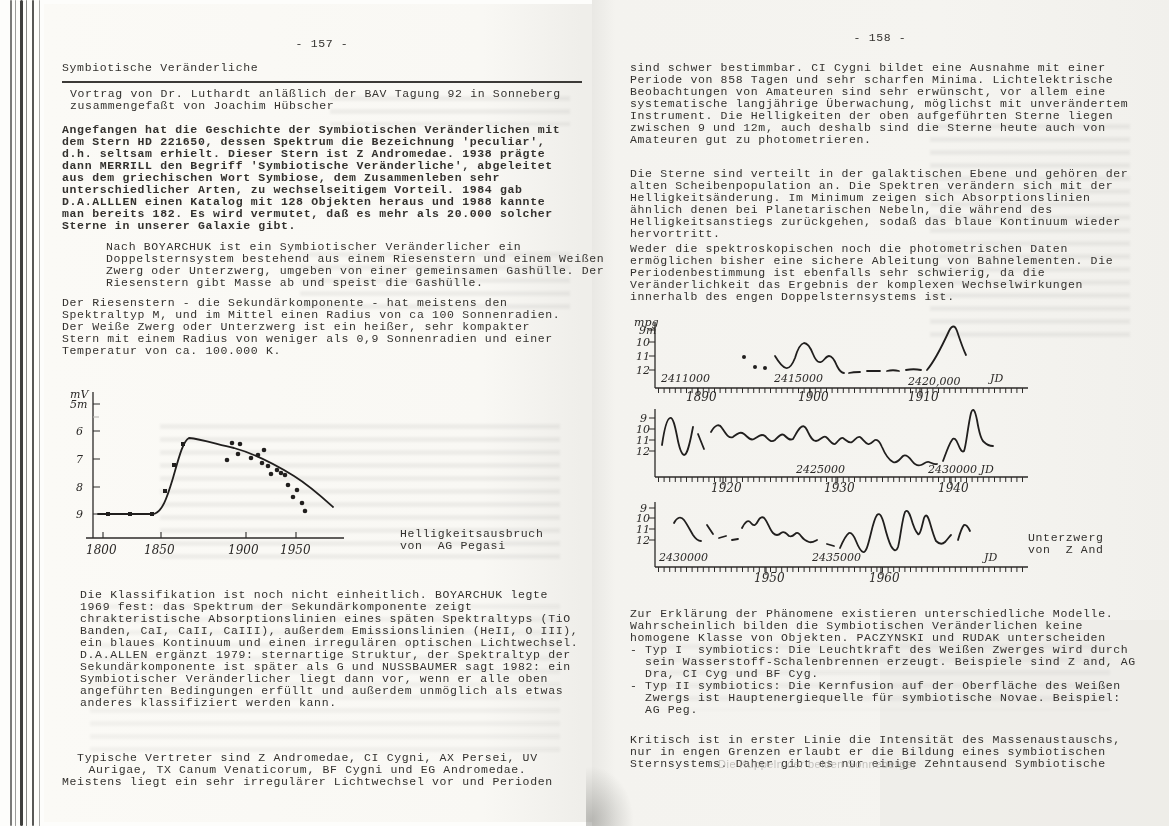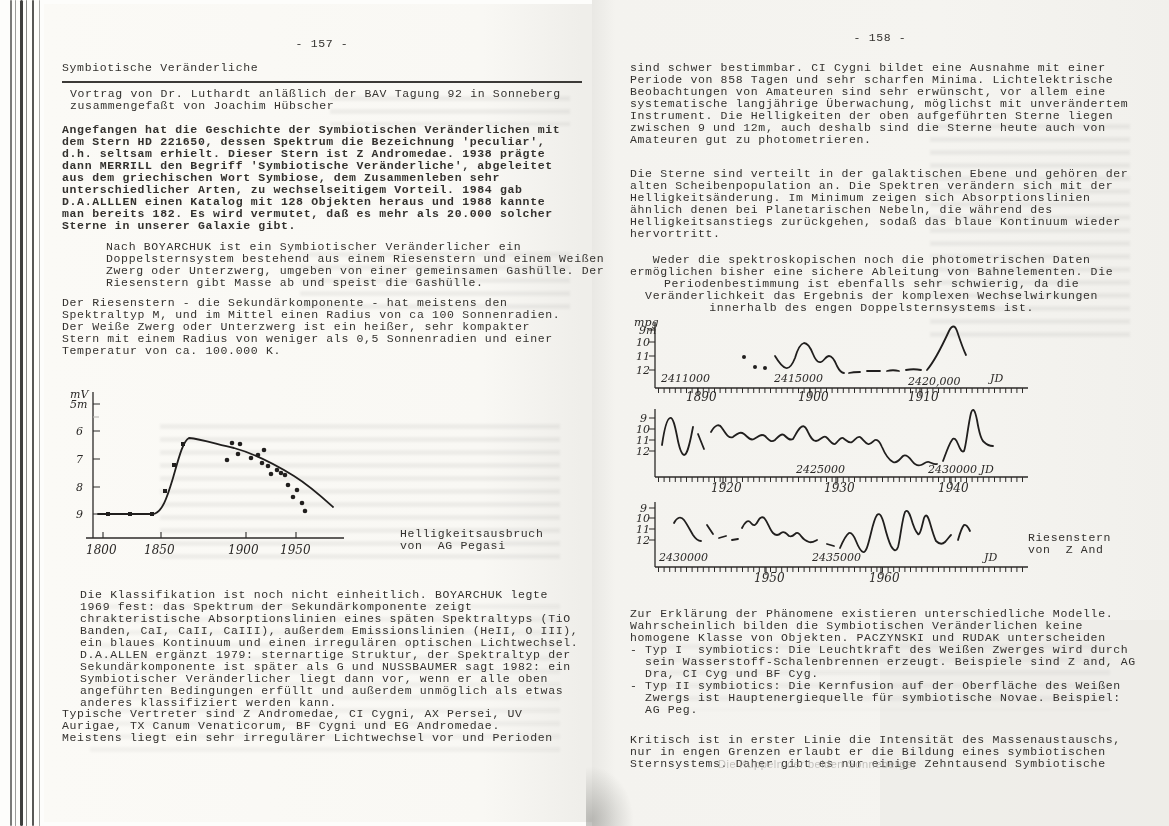--- a/index.html
+++ b/index.html
@@ -96,21 +96,21 @@
 D.A.ALLLEN einen Katalog mit 128 Objekten heraus und 1988 kannte
 man bereits 182. Es wird vermutet, daß es mehr als 20.000 solcher
 Sterne in unserer Galaxie gibt.</div>
 <div class="tw" style="left:76px;top:241px;margin-left:30px;">Nach BOYARCHUK ist ein Symbiotischer Veränderlicher ein
 Doppelsternsystem bestehend aus einem Riesenstern und einem Weißen
 Zwerg oder Unterzwerg, umgeben von einer gemeinsamen Gashülle. Der
 Riesenstern gibt Masse ab und speist die Gashülle.</div>
 <div class="tw" style="left:62px;top:297px;">Der Riesenstern - die Sekundärkomponente - hat meistens den
 Spektraltyp M, und im Mittel einen Radius von ca 100 Sonnenradien.
 Der Weiße Zwerg oder Unterzwerg ist ein heißer, sehr kompakter
-Stern mit einem Radius von weniger als 0,5 Sonnenradien und einer
+Stern mit einem Radius von weniger als 0,9 Sonnenradien und einer
 Temperatur von ca. 100.000 K.</div>
 
 <svg style="left:56px;top:386px;" width="300" height="180" viewBox="0 0 300 180">
   <text class="lbl" x="14" y="12">mV</text>
   <line class="ax" x1="37" y1="6" x2="37" y2="152"></line>
   <path class="tick" d="M37,18 h7 M37,45 h7 M37,73 h7 M37,101 h7 M37,128 h7"></path>
   <path class="tick" d="M37,31 h6" style="stroke:#b8b6b2"></path>
   <text class="lbl" x="14" y="22">5m</text>
   <text class="lbl" x="20" y="49">6</text>
   <text class="lbl" x="20" y="77">7</text>
@@ -158,39 +158,39 @@
 <div class="tw" style="left:80px;top:589px;">Die Klassifikation ist noch nicht einheitlich. BOYARCHUK legte
 1969 fest: das Spektrum der Sekundärkomponente zeigt
 chrakteristische Absorptionslinien eines späten Spektraltyps (TiO
 Banden, CaI, CaII, CaIII), außerdem Emissionslinien (HeII, O III),
 ein blaues Kontinuum und einen irregulären optischen Lichtwechsel.
 D.A.ALLEN ergänzt 1979: sternartige Struktur, der Spektraltyp der
 Sekundärkomponente ist später als G und NUSSBAUMER sagt 1982: ein
 Symbiotischer Veränderlicher liegt dann vor, wenn er alle oben
 angeführten Bedingungen erfüllt und außerdem unmöglich als etwas
 anderes klassifiziert werden kann.</div>
-<div class="tw" style="left:62px;top:708px;">Typische Vertreter sind Z Andromedae, CI Cygni, AX Persei, UV
+<div class="tw" style="left:62px;top:752px;text-align:center;">Typische Vertreter sind Z Andromedae, CI Cygni, AX Persei, UV
 Aurigae, TX Canum Venaticorum, BF Cygni und EG Andromedae.
 Meistens liegt ein sehr irregulärer Lichtwechsel vor und Perioden</div>
 
 <div class="tw center" style="left:630px;top:32px;width:500px;">- 158 -</div>
 <div class="tw" style="left:630px;top:62px;">sind schwer bestimmbar. CI Cygni bildet eine Ausnahme mit einer
 Periode von 858 Tagen und sehr scharfen Minima. Lichtelektrische
 Beobachtungen von Amateuren sind sehr erwünscht, vor allem eine
 systematische langjährige Überwachung, möglichst mit unverändertem
 Instrument. Die Helligkeiten der oben aufgeführten Sterne liegen
 zwischen 9 und 12m, auch deshalb sind die Sterne heute auch von
 Amateuren gut zu photometrieren.</div>
 <div class="tw" style="left:630px;top:168px;">Die Sterne sind verteilt in der galaktischen Ebene und gehören der
 alten Scheibenpopulation an. Die Spektren verändern sich mit der
 Helligkeitsänderung. Im Minimum zeigen sich Absorptionslinien
 ähnlich denen bei Planetarischen Nebeln, die während des
 Helligkeitsanstiegs zurückgehen, sodaß das blaue Kontinuum wieder
 hervortritt.</div>
-<div class="tw" style="left:630px;top:254px;text-align:center;">Weder die spektroskopischen noch die photometrischen Daten
+<div class="tw" style="left:630px;top:243px;">Weder die spektroskopischen noch die photometrischen Daten
 ermöglichen bisher eine sichere Ableitung von Bahnelementen. Die
 Periodenbestimmung ist ebenfalls sehr schwierig, da die
 Veränderlichkeit das Ergebnis der komplexen Wechselwirkungen
 innerhalb des engen Doppelsternsystems ist.</div>
 
 <svg style="left:628px;top:318px;" width="410" height="85" viewBox="0 0 410 85">
   <text class="lbl" x="6" y="8">mpg</text>
   <line class="ax" x1="27" y1="4" x2="27" y2="70"></line>
   <path class="tick" d="M21,12 h6 M21,24 h6 M21,38 h6 M21,52 h6"></path>
   <text class="lbl" x="11" y="16">9m</text>
@@ -254,21 +254,21 @@
   <text class="lblyear" x="126" y="84">1950</text>
   <text class="lblyear" x="241" y="84">1960</text>
   <path class="curve" d="M46,25 C49,19 53,18 56,22 C59,26 62,32 65,37 C67,40 70,43 73,43"></path>
   <path class="curve" d="M79,27 L85,36 M91,40 L98,38 M104,42 L110,41"></path>
   <path class="curve" d="M114,30 C117,24 120,21 123,25 C126,29 128,27 130,23 C132,19 135,18 137,21 C140,25 142,32 145,35 C148,38 151,37 153,35 C156,33 158,35 161,38 C163,39 165,38 167,36 C169,34 171,35 173,38 C175,41 178,43 181,44 C184,45 187,43 189,42"></path>
   <path class="curve" d="M199,46 L206,48"></path>
   <path class="curve" d="M212,50 C215,43 218,37 221,35 C224,34 226,38 228,43 C230,48 232,53 235,54 C238,55 240,47 242,39 C244,31 246,21 249,17 C252,14 254,19 256,26 C258,34 260,42 263,48 C266,53 268,54 270,49 C272,43 274,21 277,14 C279,11 281,14 283,20 C285,27 287,33 290,36 C292,38 294,28 296,20 C298,15 300,18 302,25 C304,32 306,39 308,43 C311,46 314,47 317,44 C319,42 321,39 323,37"></path>
   <path class="curve" d="M330,42 C332,35 334,29 336,27 C338,26 340,29 342,33"></path>
 </svg>
 
-<div class="tw" style="left:1028px;top:532px;">Riesenstern
+<div class="tw" style="left:1028px;top:532px;">Unterzwerg
 von  Z And</div>
 
 <div class="tw" style="left:630px;top:608px;font-family:Liberation Mono, monospace;">Zur Erklärung der Phänomene existieren unterschiedliche Modelle.
 Wahrscheinlich bilden die Symbiotischen Veränderlichen keine
 homogene Klasse von Objekten. PACZYNSKI und RUDAK unterscheiden
 - Typ I  symbiotics: Die Leuchtkraft des Weißen Zwerges wird durch
   sein Wasserstoff-Schalenbrennen erzeugt. Beispiele sind Z and, AG
   Dra, CI Cyg und BF Cyg.
 - Typ II symbiotics: Die Kernfusion auf der Oberfläche des Weißen
   Zwergs ist Hauptenergiequelle für symbiotische Novae. Beispiel:

